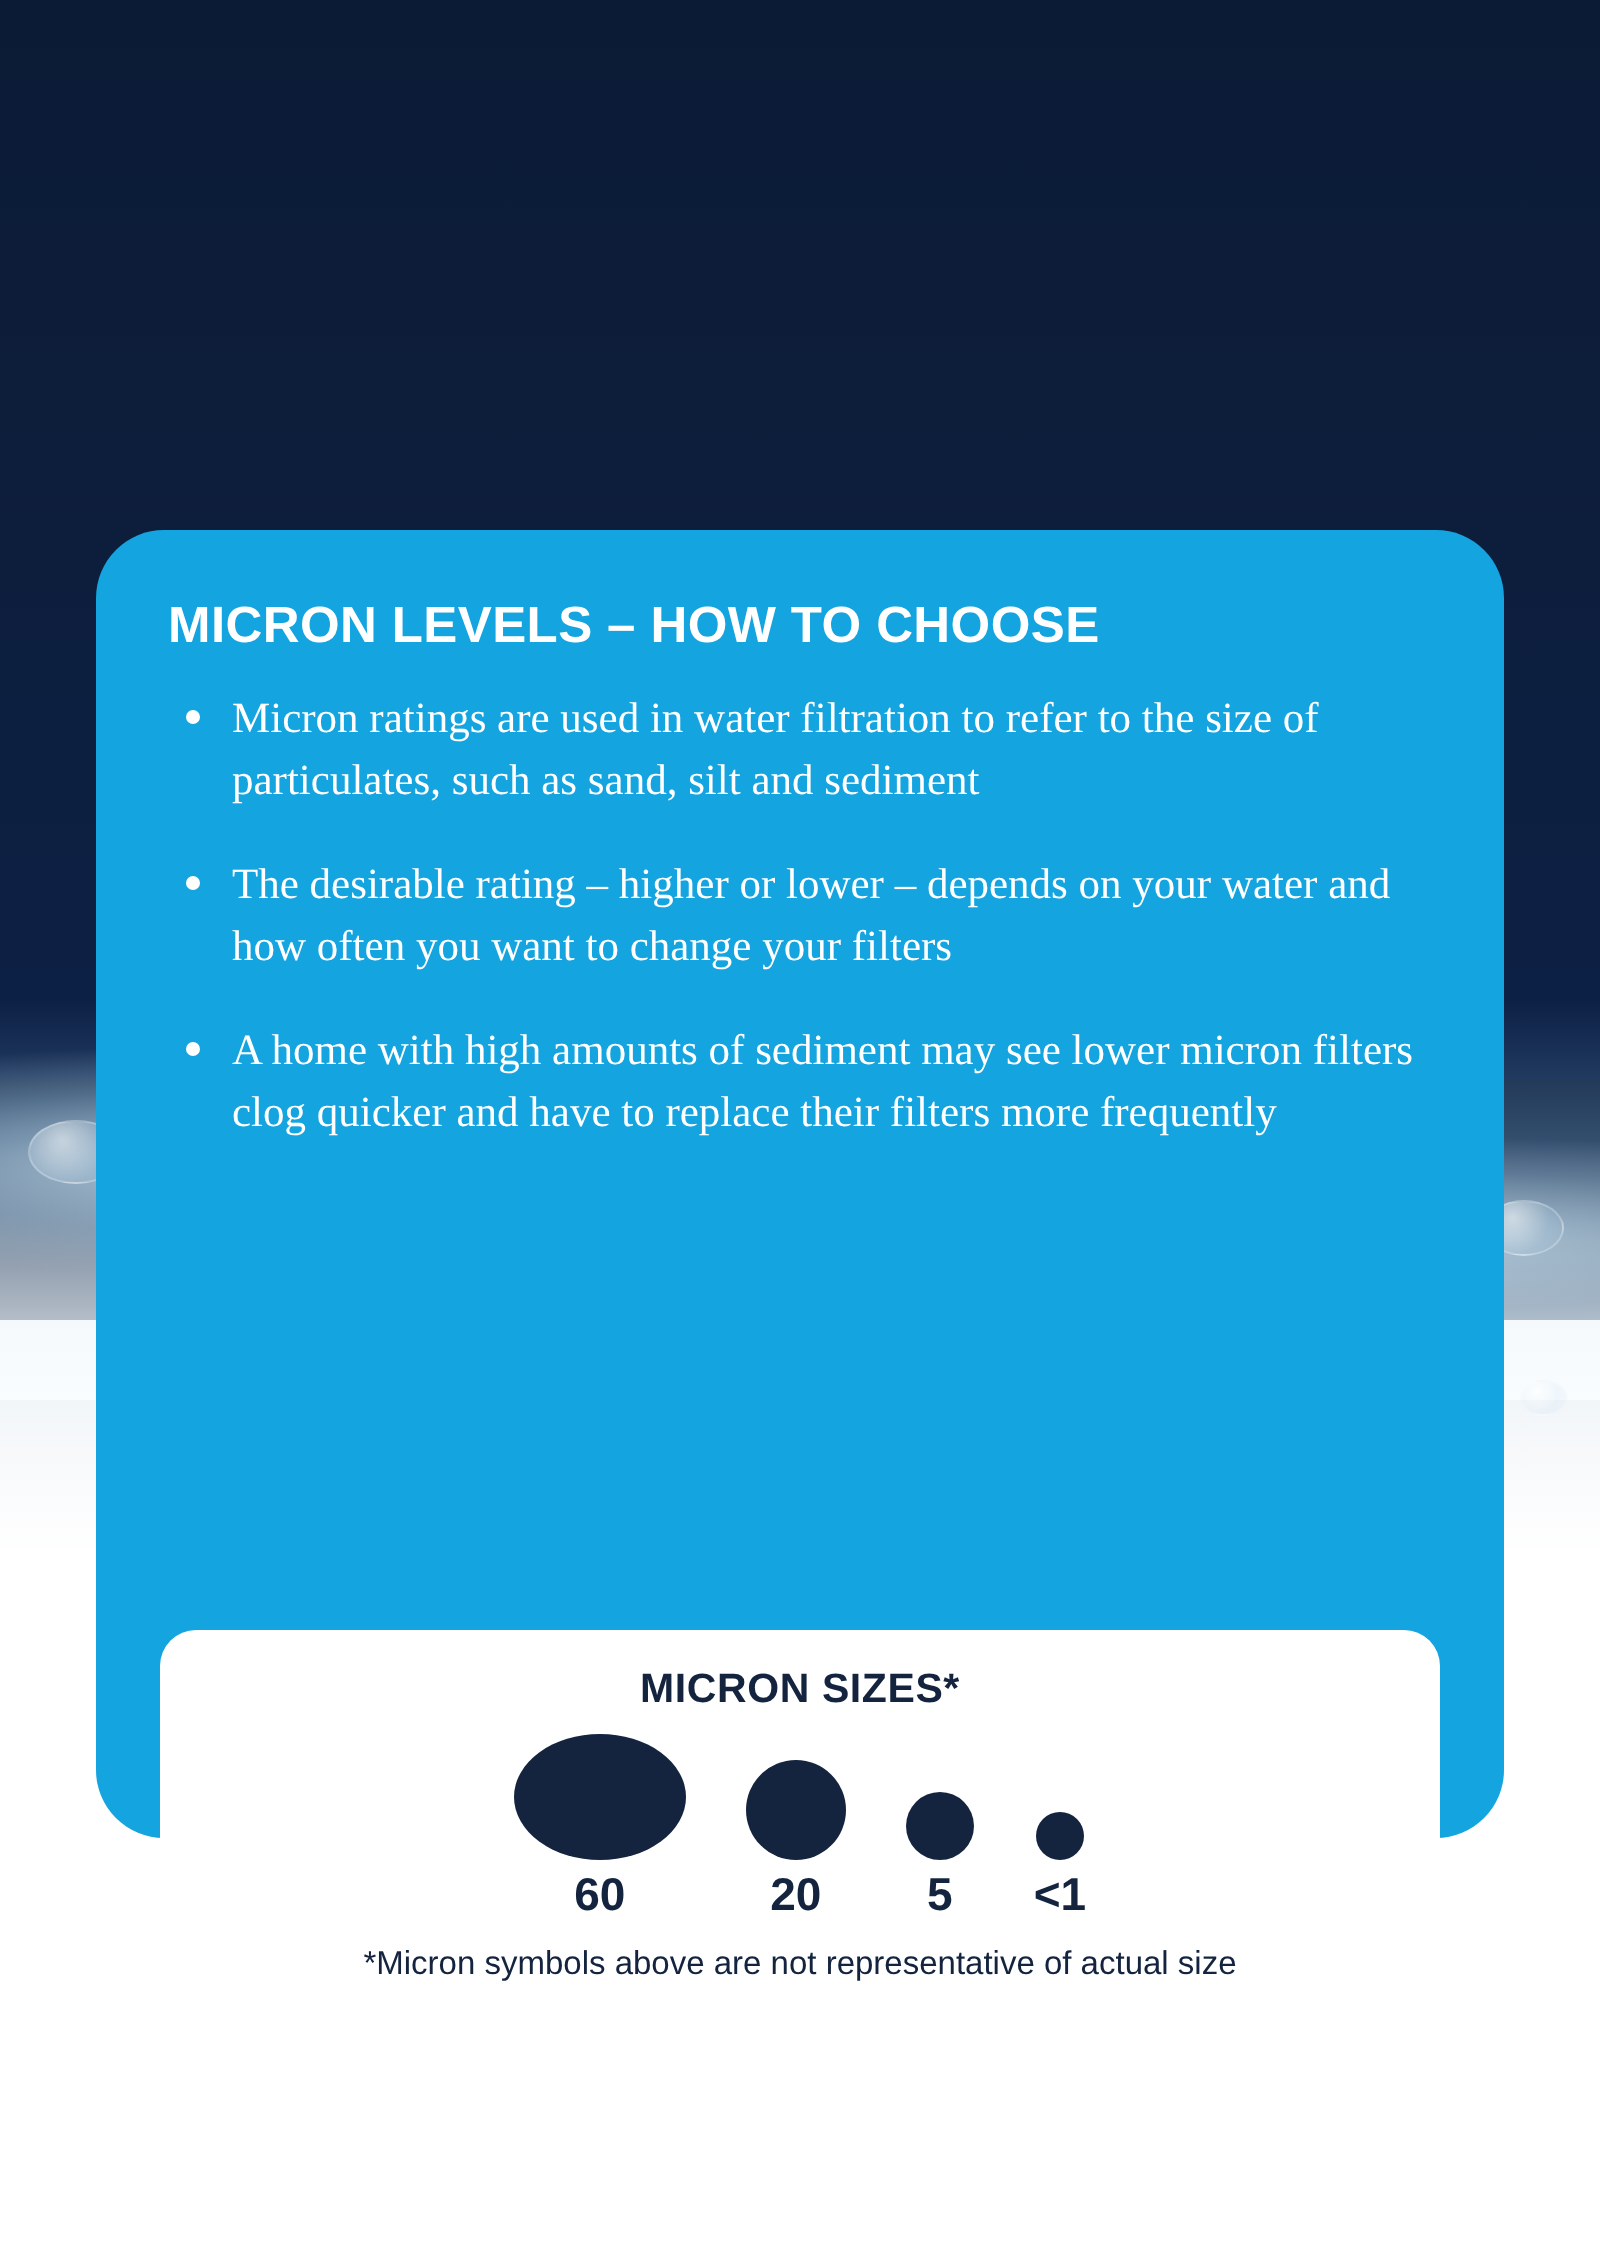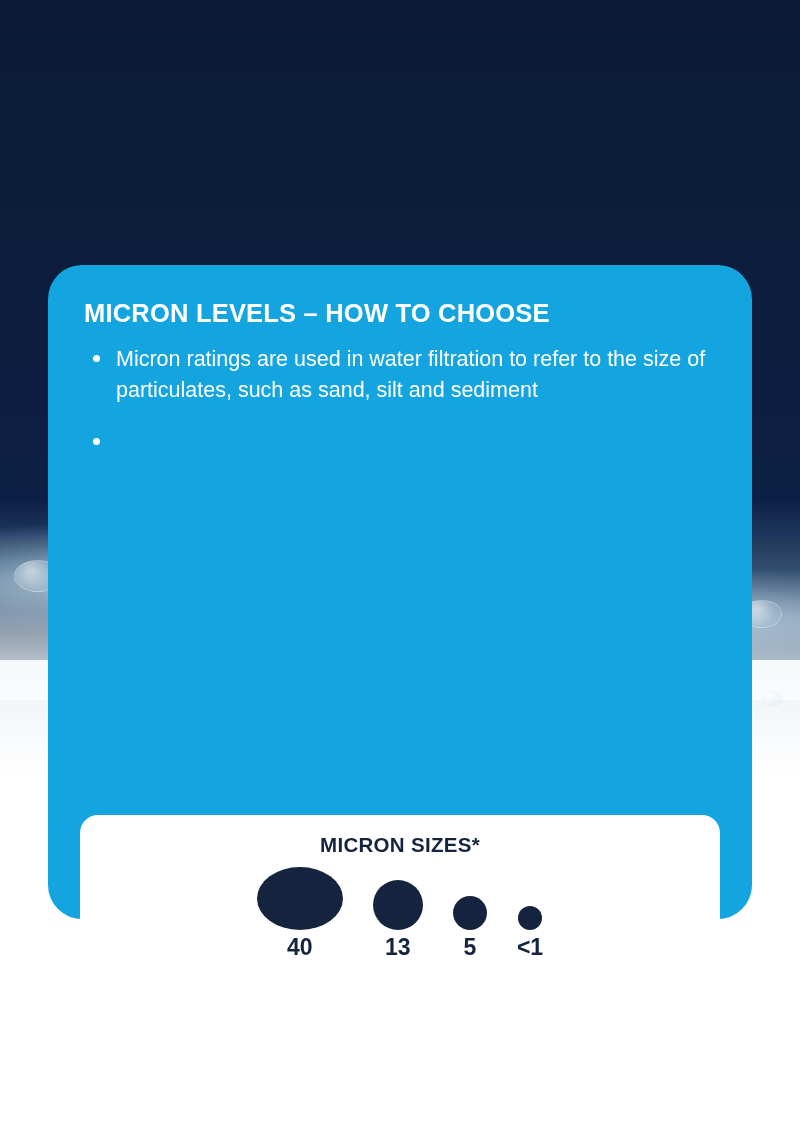--- a/index.html
+++ b/index.html
@@ -86,20 +86,21 @@
     font-weight: bold;
     letter-spacing: 0.2px;
     margin: 0 0 16px 0;
     color: #ffffff;
   }
 
   .bullets {
     list-style: none;
     margin: 0;
     padding: 0;
+    font-family: Liberation Serif, serif;
   }
   .bullet {
     position: relative;
     padding-left: 32px;
     margin-bottom: 22px;
     font-size: 21.5px;
     line-height: 1.42;
     color: #ffffff;
   }
   .bullet:last-child { margin-bottom: 0; }
@@ -184,41 +185,47 @@
   <div class="card">
     <h1 class="card-title">MICRON LEVELS – HOW TO CHOOSE</h1>
 
     <ul class="bullets">
       <li class="bullet">
         <span class="bullet-dot"></span>
         <span>Micron ratings are used in water filtration to refer to the size of particulates, such as sand, silt and sediment</span>
       </li>
       <li class="bullet">
         <span class="bullet-dot"></span>
+        <span>The desirable rating – higher or lower – depends on your water and how often you want to change your filters</span>
+      </li>
+      <li class="bullet">
+        <span class="bullet-dot"></span>
+        <span>A home with high amounts of sediment may see lower micron filters clog quicker and have to replace their filters more frequently</span>
       </li>
     </ul>
   </div>
 
   <div class="panel">
     <div class="panel-title">MICRON SIZES*</div>
 
     <div class="dots-row">
       <div class="dot-col">
         <div class="dot" style="width:86px;height:86px;"></div>
-        <div class="dot-label">40</div>
+        <div class="dot-label">60</div>
       </div>
       <div class="dot-col">
         <div class="dot" style="width:50px;height:50px;"></div>
-        <div class="dot-label">13</div>
+        <div class="dot-label">20</div>
       </div>
       <div class="dot-col">
         <div class="dot" style="width:34px;height:34px;"></div>
         <div class="dot-label">5</div>
       </div>
       <div class="dot-col">
         <div class="dot" style="width:24px;height:24px;"></div>
         <div class="dot-label">&lt;1</div>
       </div>
     </div>
 
+    <div class="panel-footnote">*Micron symbols above are not representative of actual size</div>
   </div>
 
 </div>
 
 </body></html>

